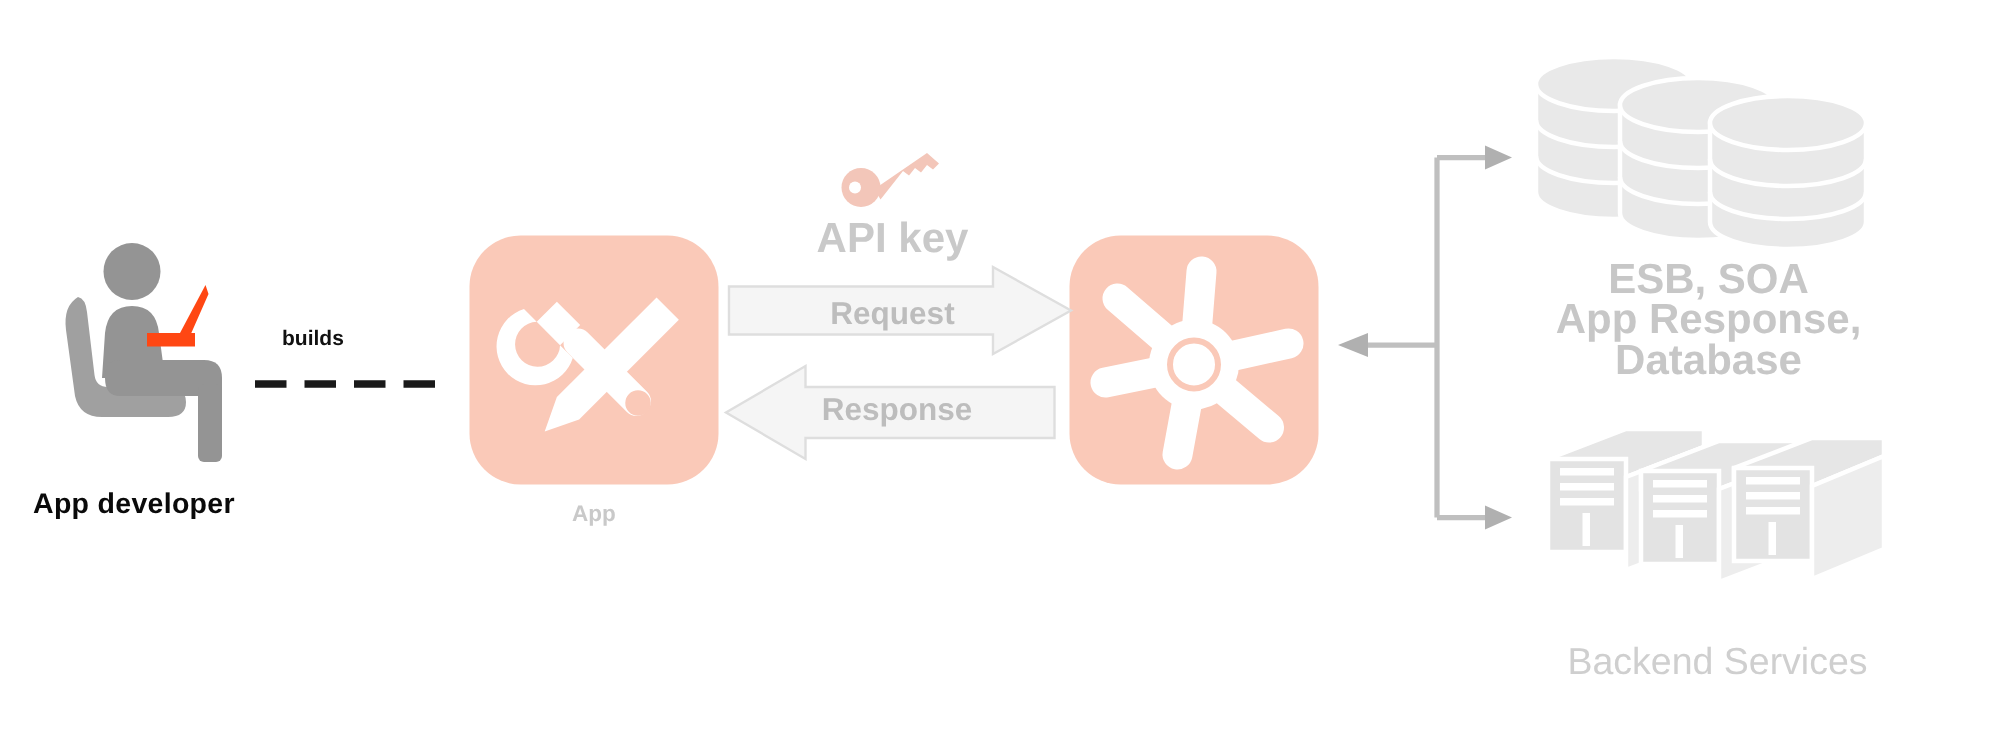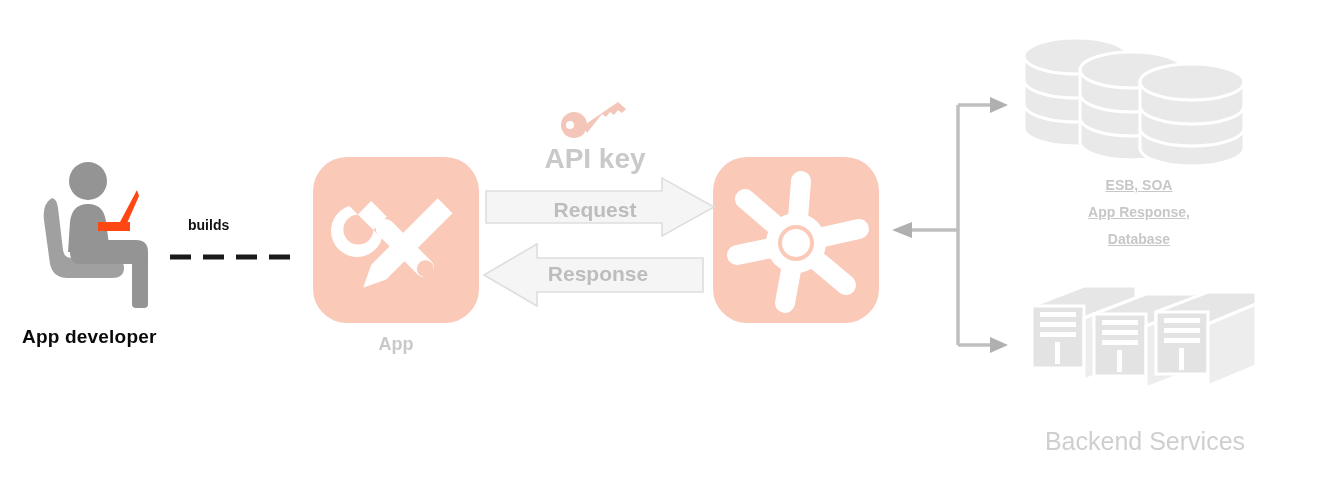--- a/index.html
+++ b/index.html
@@ -34,21 +34,21 @@
 
   
   .tile {
     width:166px; height:166px;
     background:#FAC9B8;
     border-radius:34px;
   }
   #app-tile { left:313px; top:157px; }
   #api-tile { left:713px; top:157px; }
   .tile-label {
-    font-size:18px; font-weight:bold; color:#C9C9C9;
+    font-size:15px; font-weight:bold; color:#C9C9C9;
     text-align:center; width:166px; white-space:nowrap;
   }
   #app-label { left:313px; top:334px; }
   #api-label { left:713px; top:334px; }
 
   
   #api-key-icon { left:560px; top:100px; width:70px; height:38px; }
   #api-key-label {
     left:487px; top:143px; width:216px;
     text-align:center; font-size:28px; font-weight:bold;
@@ -65,22 +65,22 @@
   #request-text { left:500px; top:198px; width:190px; }
   #response-text { left:498px; top:262px; width:200px; }
 
   
   #backend-connector { left:888px; top:92px; width:120px; height:268px; }
 
   
   #database-stack { left:1018px; top:36px; width:240px; height:130px; }
   #database-label {
     left:1008px; top:172px; width:262px;
-    text-align:center; font-size:14px; font-weight:bold;
-    color:#C7C7C7; line-height:27px;text-decoration:underline;
+    text-align:center; font-size:28px; font-weight:bold;
+    color:#C7C7C7; line-height:27px;
   }
   #servers-group { left:1028px; top:280px; width:232px; height:112px; }
   #backend-label {
     left:1000px; top:427px; width:290px;
     text-align:center; font-size:25px; font-weight:normal;
     color:#CFCFCF; white-space:nowrap;
   }
 </style>
 </head>
 <body>

